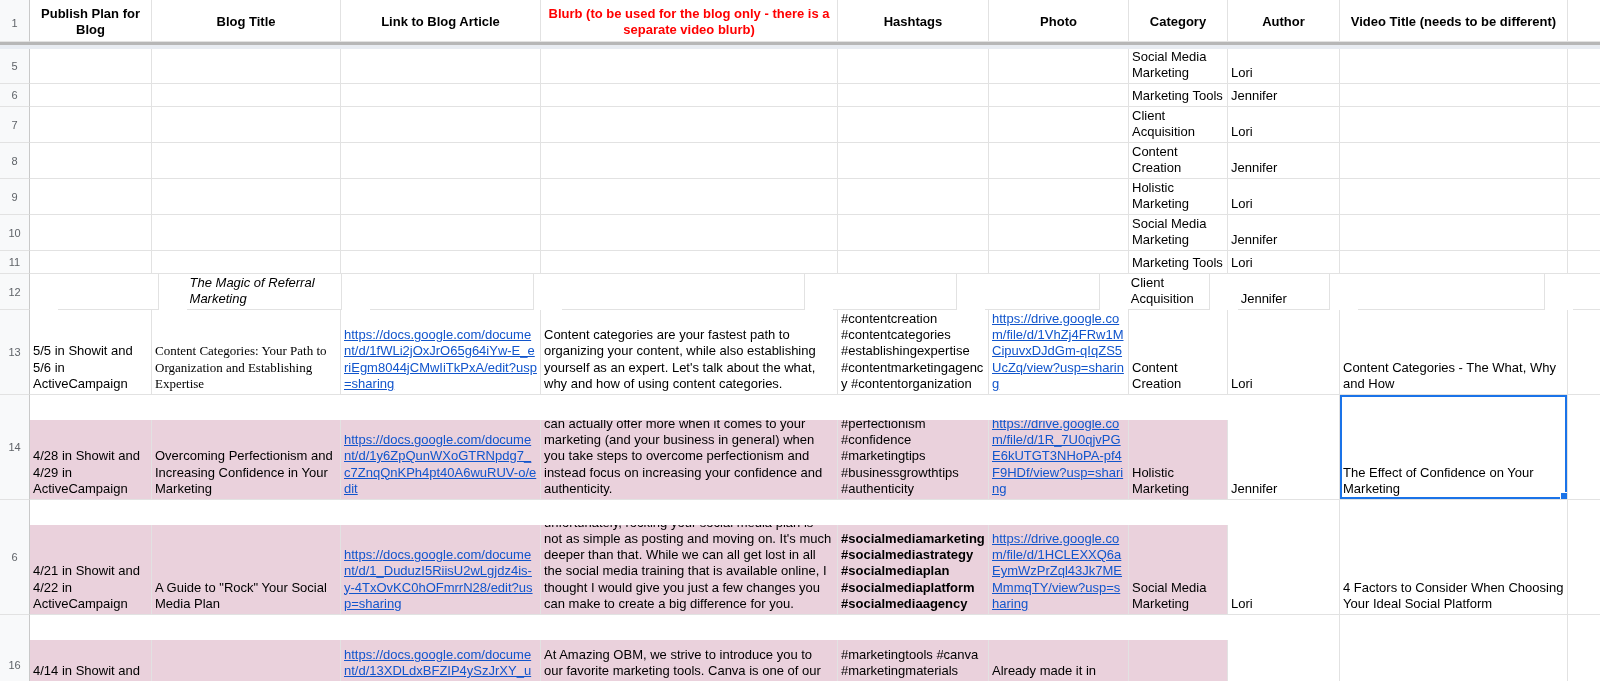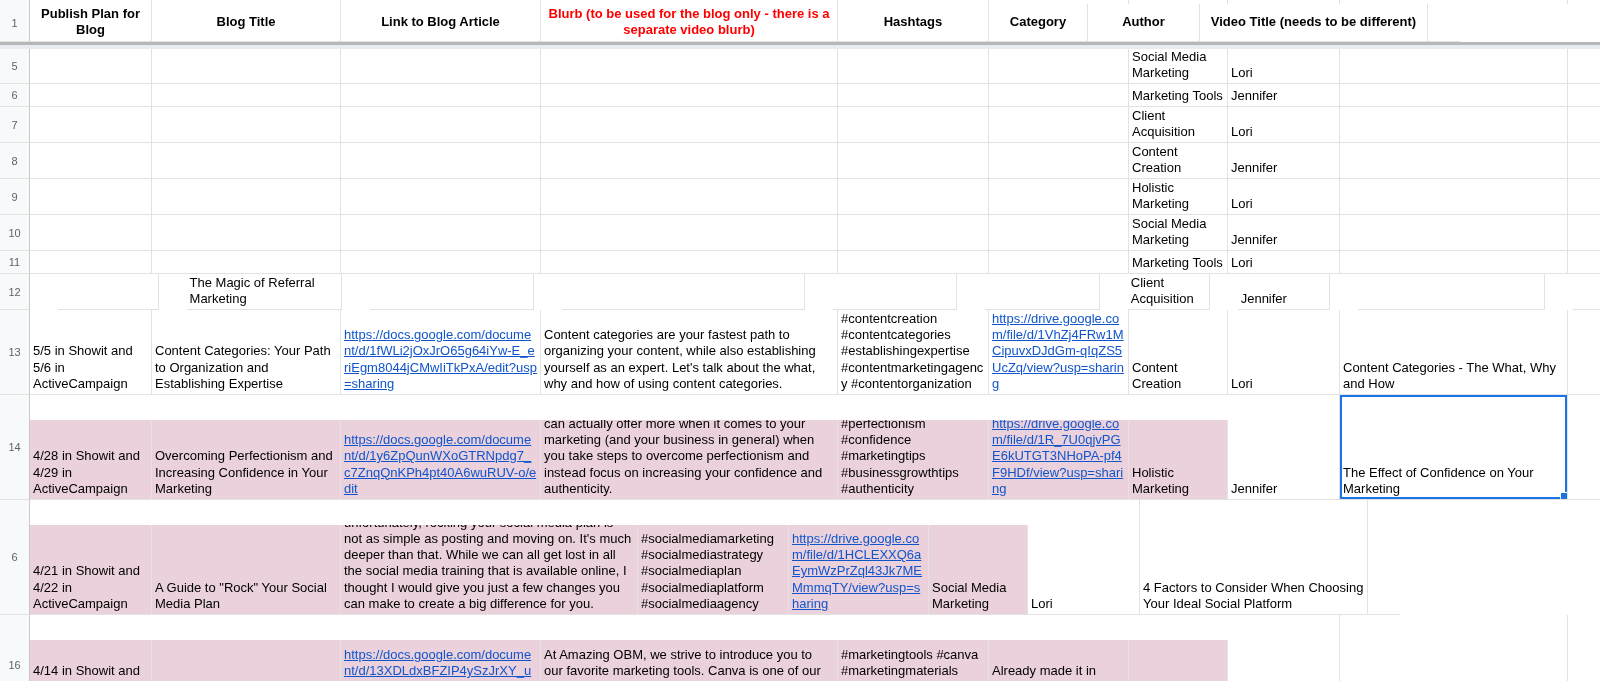--- a/index.html
+++ b/index.html
@@ -49,20 +49,21 @@
     <div style="width:32px;border-right:none"></div>
   </div>
 
   <div class="row" style="height:38px">
     <div class="rownum">1</div>
     <div class="cell hdr" style="width:122px">Publish Plan for Blog</div>
     <div class="cell hdr" style="width:189px">Blog Title</div>
     <div class="cell hdr" style="width:200px">Link to Blog Article</div>
     <div class="cell hdr red" style="width:297px">Blurb (to be used for the blog only - there is a separate video blurb)</div>
     <div class="cell hdr" style="width:151px">Hashtags</div>
+    <div class="cell hdr" style="width:140px">Photo</div>
     <div class="cell hdr" style="width:99px">Category</div>
     <div class="cell hdr" style="width:112px">Author</div>
     <div class="cell hdr" style="width:228px">Video Title (needs to be different)</div>
     <div class="cell extra" style="width:32px;border-right:none"></div>
   </div>
 
   <div class="divider-dark"></div>
   <div class="divider-light"></div>
 
   <div id="rows-container">
@@ -181,42 +182,42 @@
         </div>
         <div class="cell" style="width: 112px;">
           <span class="wrap">Lori</span>
         </div>
         <div class="cell" style="width: 228px;"></div>
         <div class="cell extra" style="width: 32px; border-right: none;"></div>
       </div>
       <div class="row" style="height: 36px; gap: 28px;">
         <div class="rownum">12</div>
         <div class="cell" style="width: 122px;"></div>
-        <div class="cell" style="width: 189px;">
+        <div class="cell" style="width: 189px; font-style: italic;">
           <span class="wrap">The Magic of Referral Marketing</span>
         </div>
         <div class="cell" style="width: 200px;"></div>
         <div class="cell" style="width: 297px;"></div>
         <div class="cell" style="width: 151px;"></div>
         <div class="cell" style="width: 140px;"></div>
         <div class="cell" style="width: 99px;">
           <span class="wrap">Client Acquisition</span>
         </div>
         <div class="cell" style="width: 112px;">
           <span class="wrap">Jennifer</span>
         </div>
         <div class="cell" style="width: 228px;"></div>
         <div class="cell extra" style="width: 32px; border-right: none;"></div>
       </div>
       <div class="row" style="height: 85px;">
         <div class="rownum">13</div>
         <div class="cell" style="width: 122px;">
           <span class="wrap">5/5 in Showit and 5/6 in ActiveCampaign</span>
         </div>
-        <div class="cell" style="width: 189px;">
+        <div class="cell" style="width: 189px; font-family: Liberation Serif, serif;">
           <span class="wrap">Content Categories: Your Path to Organization and Establishing Expertise</span>
         </div>
         <div class="cell" style="width: 200px;">
           <span class="link-text">https://docs.google.com/document/d/1fWLi2jOxJrO65g64iYw-E_eriEgm8044jCMwIiTkPxA/edit?usp=sharing</span>
         </div>
         <div class="cell" style="width: 297px;">
           <span class="wrap">Content categories are your fastest path to organizing your content, while also establishing yourself as an expert. Let's talk about the what, why and how of using content categories.</span>
         </div>
         <div class="cell" style="width: 151px;">
           <span class="wrap">#contentcreation #contentcategories #establishingexpertise #contentmarketingagency #contentorganization</span>
@@ -268,24 +269,27 @@
         <div class="cell extra" style="width: 32px; border-right: none;"></div>
       </div>
       <div class="row" style="height: 115px;">
         <div class="rownum">6</div>
         <div class="cell pink" style="width: 122px;">
           <span class="wrap">4/21 in Showit and 4/22 in ActiveCampaign</span>
         </div>
         <div class="cell pink" style="width: 189px;">
           <span class="wrap">A Guide to "Rock" Your Social Media Plan</span>
         </div>
+        <div class="cell pink" style="width: 200px;">
+          <span class="link-text">https://docs.google.com/document/d/1_DuduzI5RiisU2wLgjdz4is-y-4TxOvKC0hOFmrrN28/edit?usp=sharing</span>
+        </div>
         <div class="cell pink" style="width: 297px;">
           <span class="wrap">With so many businesses on social media, unfortunately, rocking your social media plan is not as simple as posting and moving on. It's much deeper than that. While we can all get lost in all the social media training that is available online, I thought I would give you just a few changes you can make to create a big difference for you.</span>
         </div>
-        <div class="cell pink" style="width: 151px;">
+        <div class="cell pink" style="width: 151px; font-weight: bold;">
           <span class="wrap">#socialmediamarketing #socialmediastrategy #socialmediaplan #socialmediaplatform #socialmediaagency</span>
         </div>
         <div class="cell pink" style="width: 140px;">
           <span class="link-text">https://drive.google.com/file/d/1HCLEXXQ6aEymWzPrZql43Jk7MEMmmqTY/view?usp=sharing</span>
         </div>
         <div class="cell pink" style="width: 99px;">
           <span class="wrap">Social Media Marketing</span>
         </div>
         <div class="cell" style="width: 112px;">
           <span class="wrap">Lori</span>

